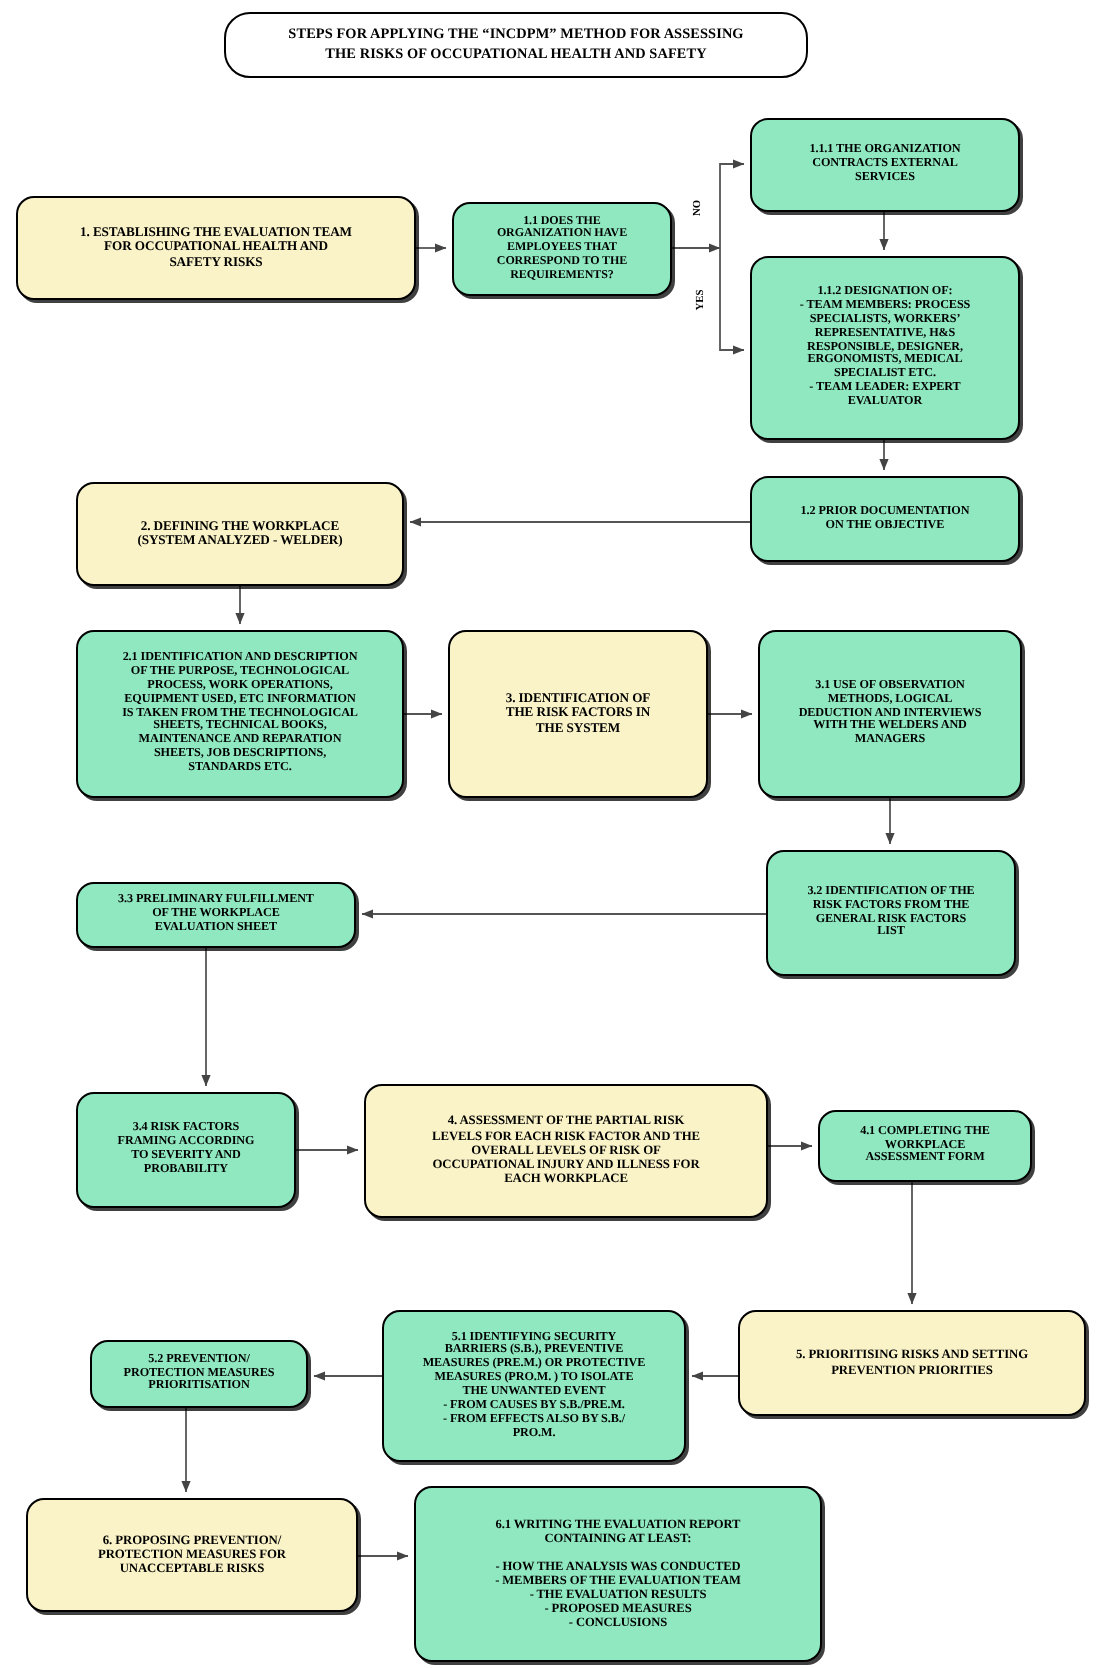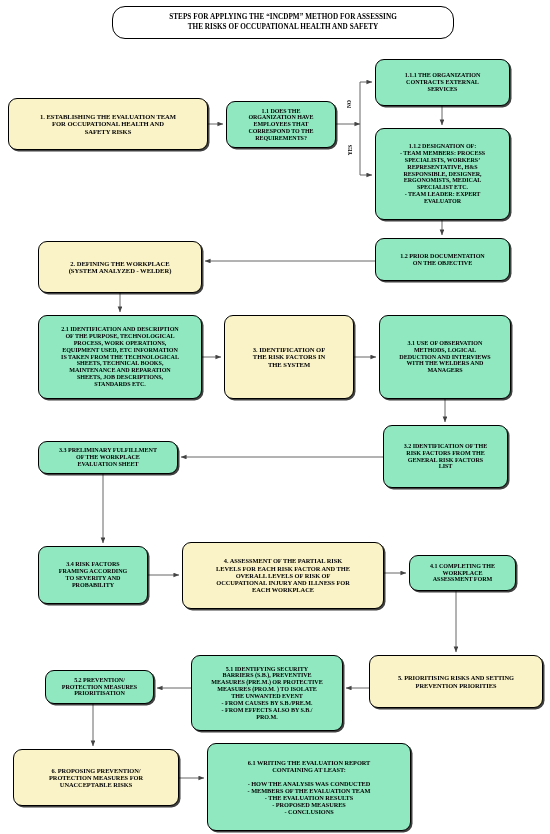--- a/index.html
+++ b/index.html
@@ -91,21 +91,21 @@
         <path d="M148,575 L179,575" fill="none" stroke="#555555" stroke-width="0.9" marker-end="url(#arrowhead)"></path>
         <path d="M384,573 L406,573" fill="none" stroke="#555555" stroke-width="0.9" marker-end="url(#arrowhead)"></path>
         <path d="M456,591 L456,652" fill="none" stroke="#555555" stroke-width="0.9" marker-end="url(#arrowhead)"></path>
         <path d="M369,688 L346,688" fill="none" stroke="#555555" stroke-width="0.9" marker-end="url(#arrowhead)"></path>
         <path d="M191,688 L157,688" fill="none" stroke="#555555" stroke-width="0.9" marker-end="url(#arrowhead)"></path>
         <path d="M93,704 L93,746" fill="none" stroke="#555555" stroke-width="0.9" marker-end="url(#arrowhead)"></path>
         <path d="M179,778 L204,778" fill="none" stroke="#555555" stroke-width="0.9" marker-end="url(#arrowhead)"></path>
       </g>
   </svg>
 
-  <div class="node title" style="left:112px; top:6px; width:342px; height:33px;">STEPS FOR APPLYING THE “INCDPM” METHOD FOR ASSESSING
+  <div class="node title" style="left:112px; top:6px; width:292px; height:33px;">STEPS FOR APPLYING THE “INCDPM” METHOD FOR ASSESSING
 THE RISKS OF OCCUPATIONAL HEALTH AND SAFETY</div>
 
   <div id="node-layer">
       <div class="node yellow" style="left: 8px; top: 98px; width: 200px; height: 52px; font-size: 6.6px;">1. ESTABLISHING THE EVALUATION TEAM
 FOR OCCUPATIONAL HEALTH AND
 SAFETY RISKS</div>
       <div class="node green" style="left: 226px; top: 101px; width: 110px; height: 47px; font-size: 6px;">1.1 DOES THE
 ORGANIZATION HAVE
 EMPLOYEES THAT
 CORRESPOND TO THE

